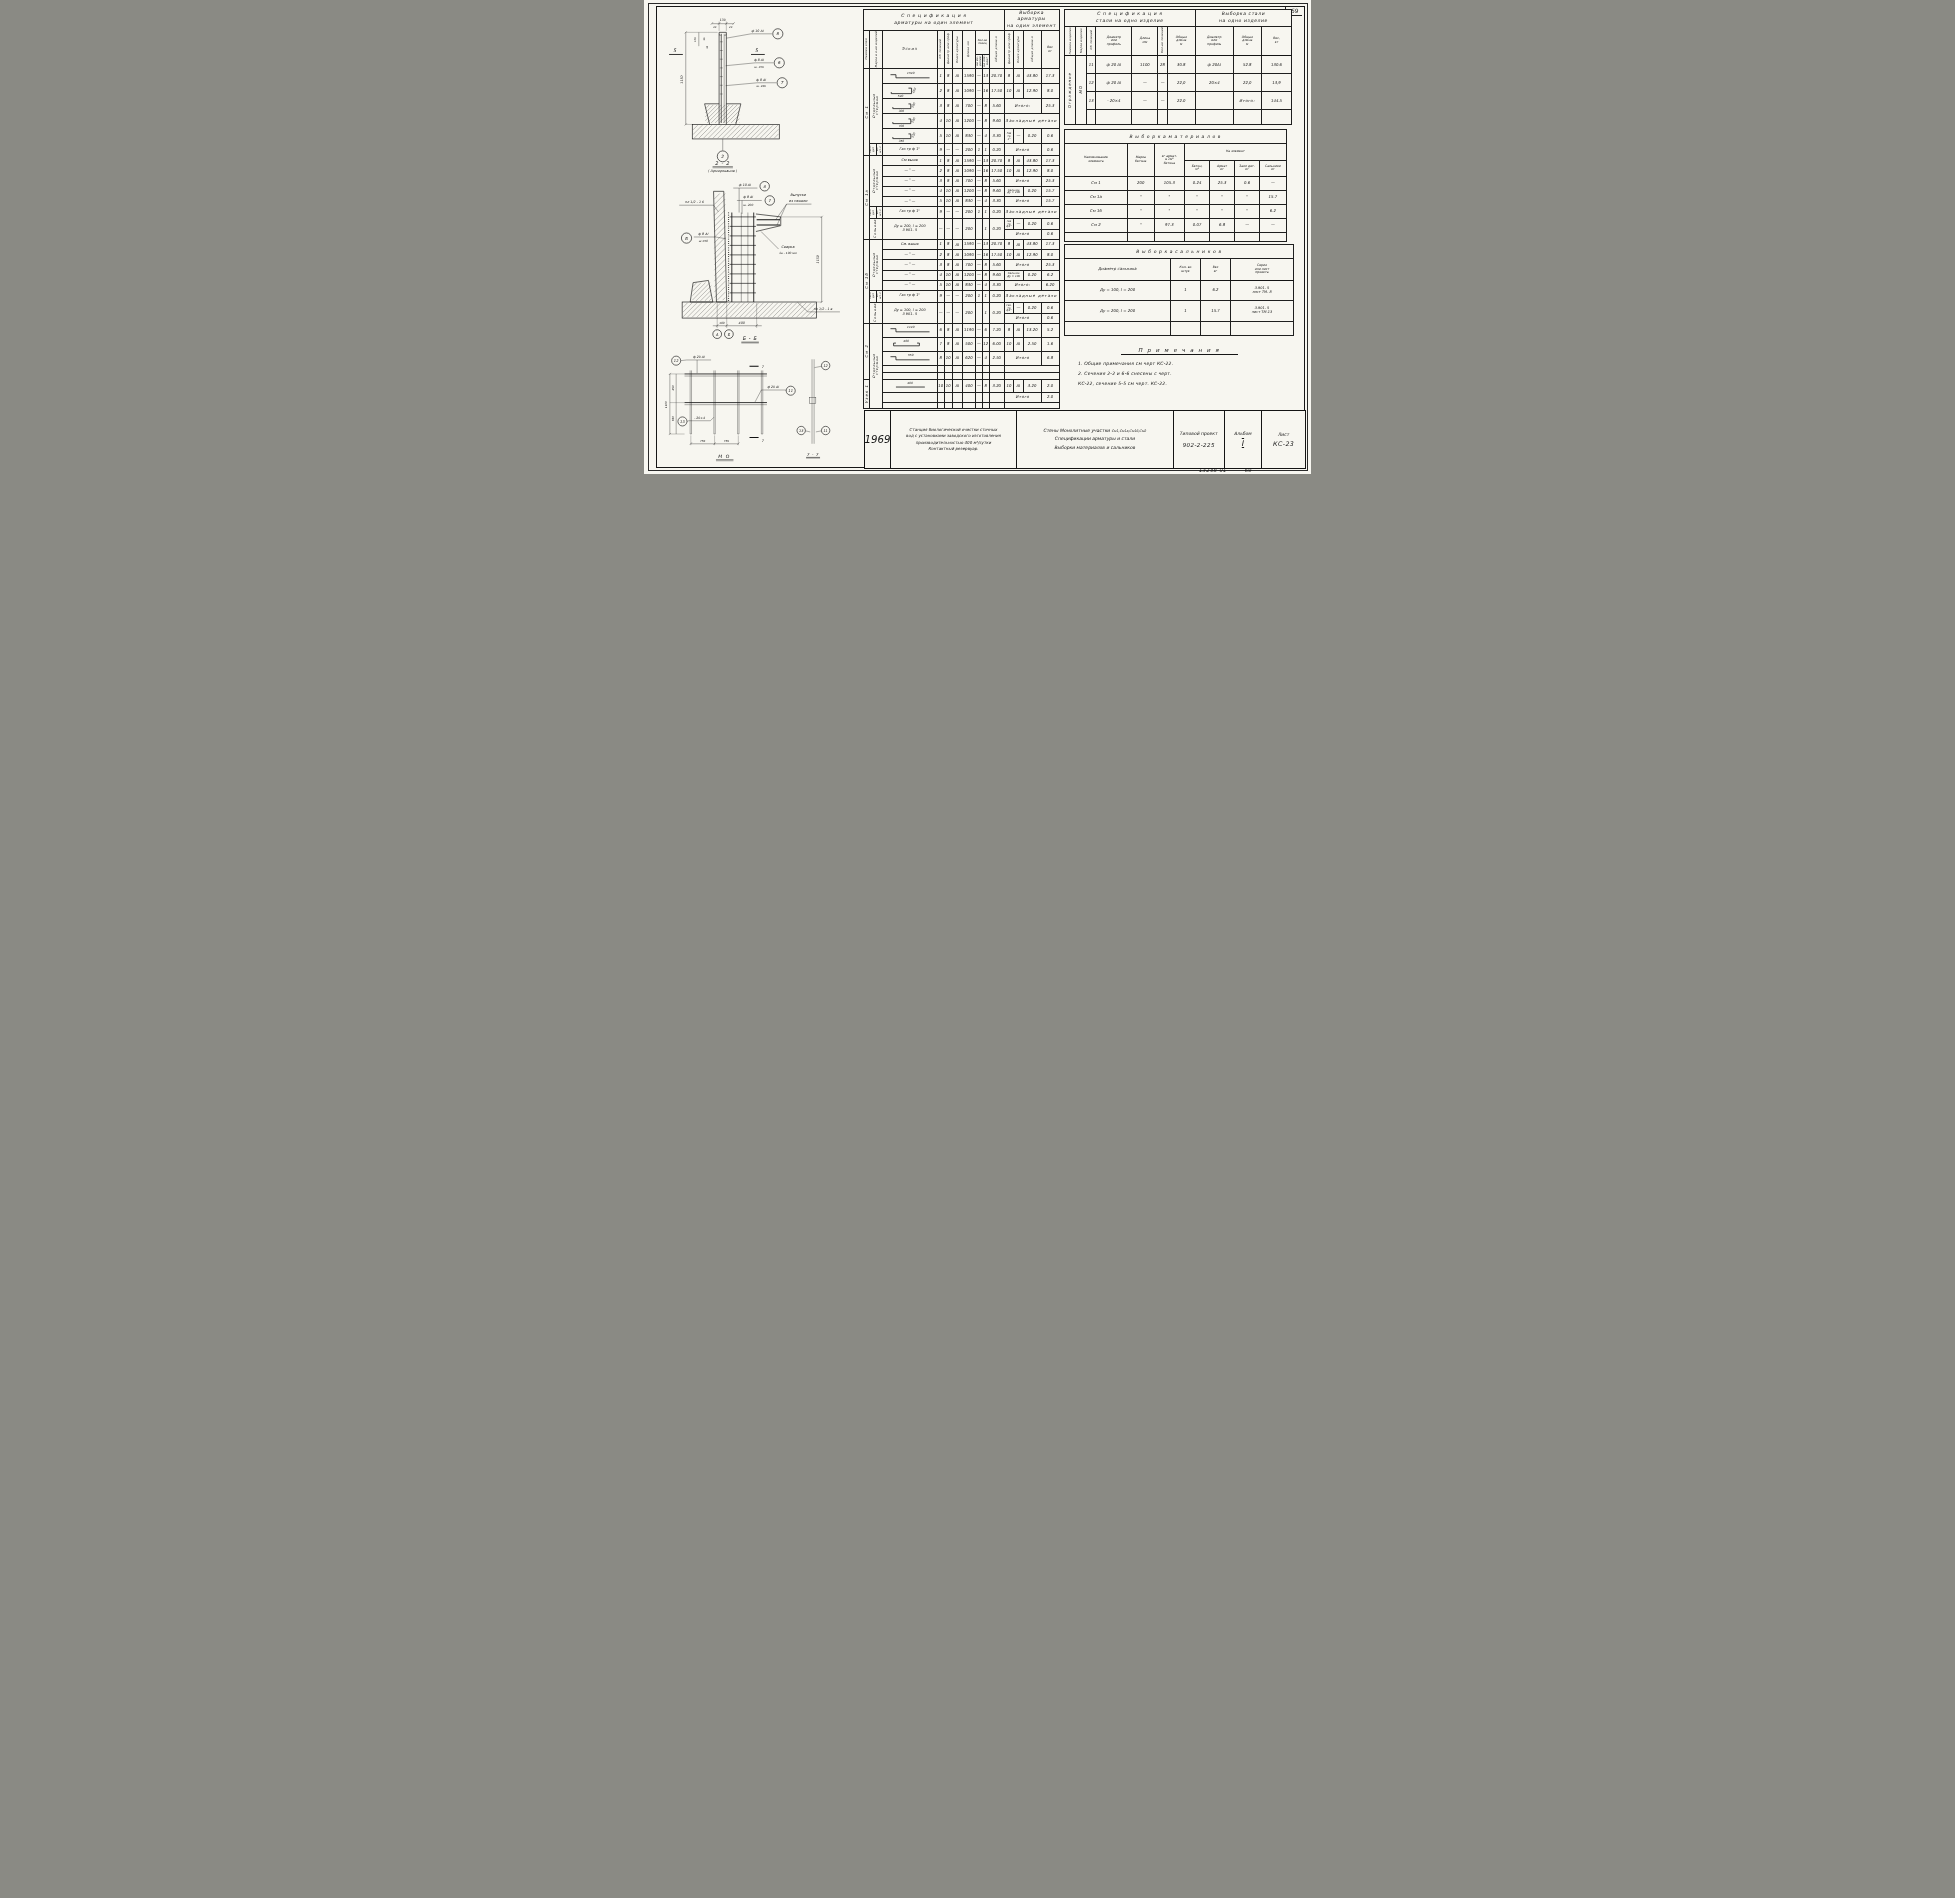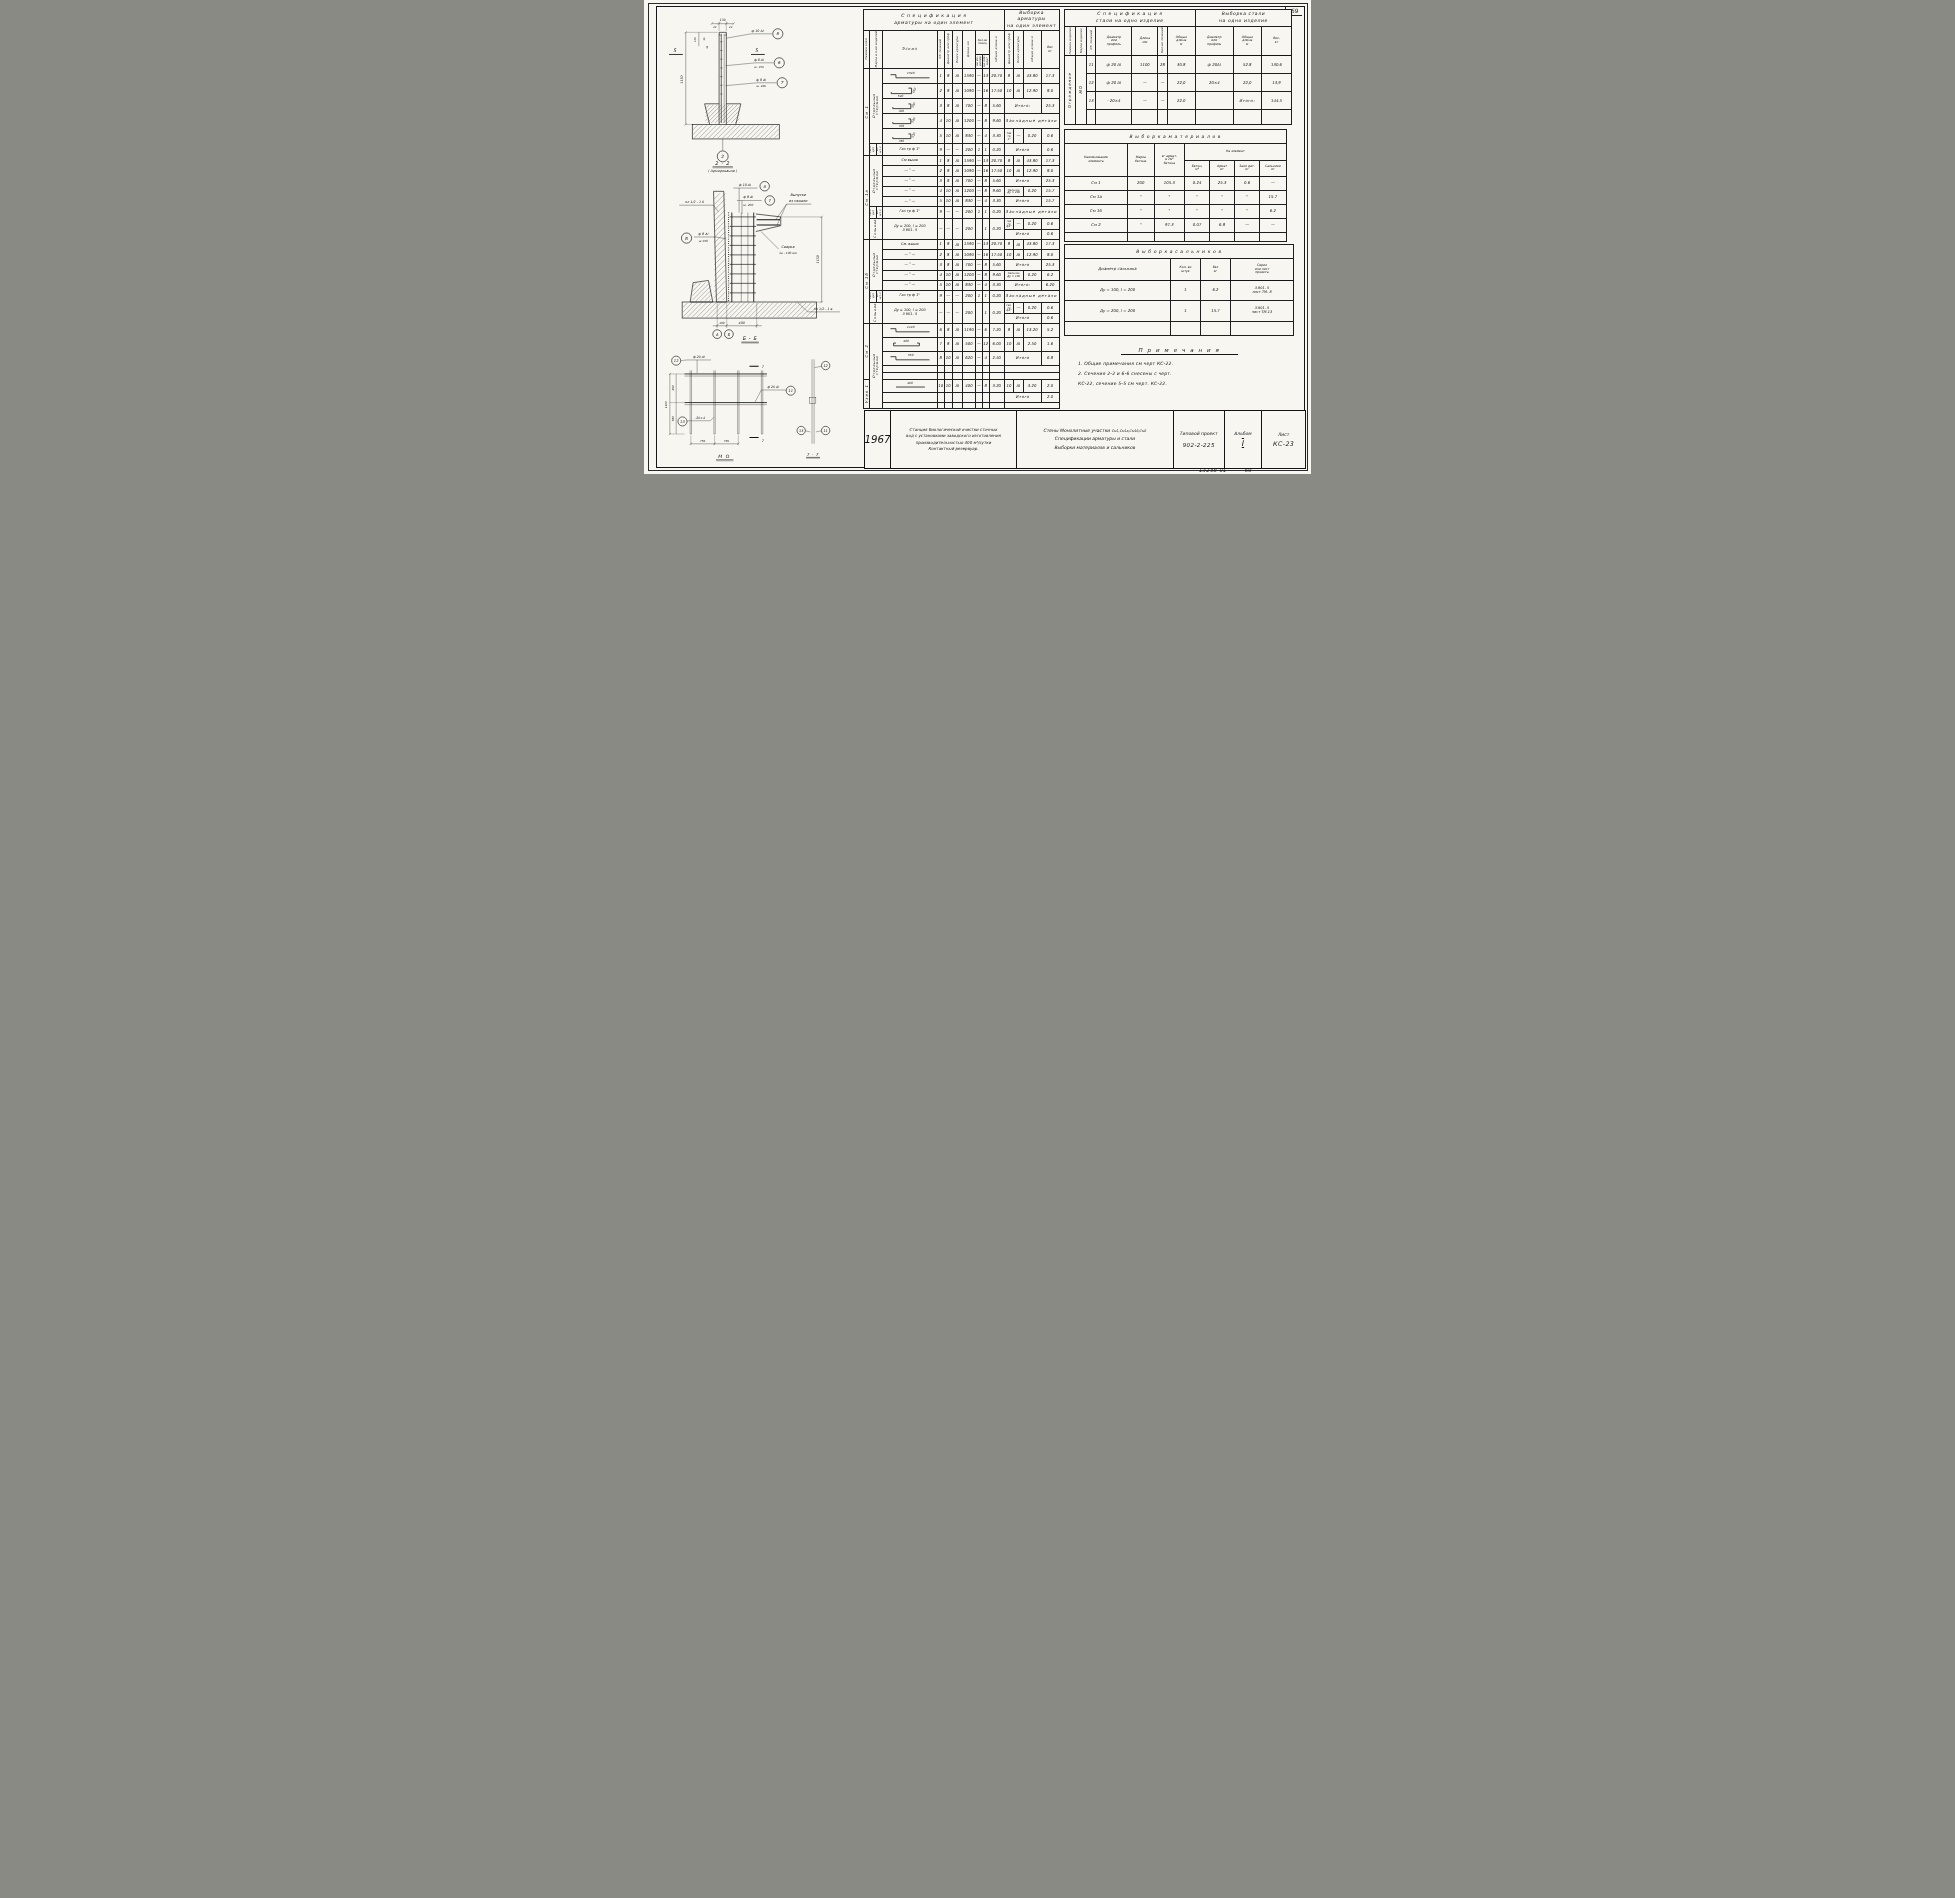--- a/index.html
+++ b/index.html
@@ -1053,21 +1053,21 @@
 
   <div class="notes" style="left:434px;top:347px;width:203px;">
     <div class="ntitle">П р и м е ч а н и я</div>
     <div class="nline">1.  Общие    примечания    см  черт  КС-22.</div>
     <div class="nline">2. Сечения    2-2    и   6-6    снесены   с   черт.</div>
     <div class="nline">КС-22,             сечение  5-5   см   черт. КС-22.</div>
   </div>
 
   <div class="tblock" style="left:220px;top:410px;width:440px;height:57px;">
     <div class="tb-cell tb-year">
-        <span>1967</span>
+        <span>1969</span>
       </div>
     <div class="tb-cell tb-desc">
       <div>Станция  биологической  очистки  сточных</div>
       <div>вод  с установками  заводского  изготовления</div>
       <div>производительностью  400   м³/сутки</div>
       <div>Контактный    резервуар.</div>
     </div>
     <div class="tb-cell tb-theme">
       <div><span>Стены    Монолитные    участки</span> <span class="small">См1,См1а,См1б,См2</span></div>
       <div>Спецификации    арматуры    и    стали</div>

